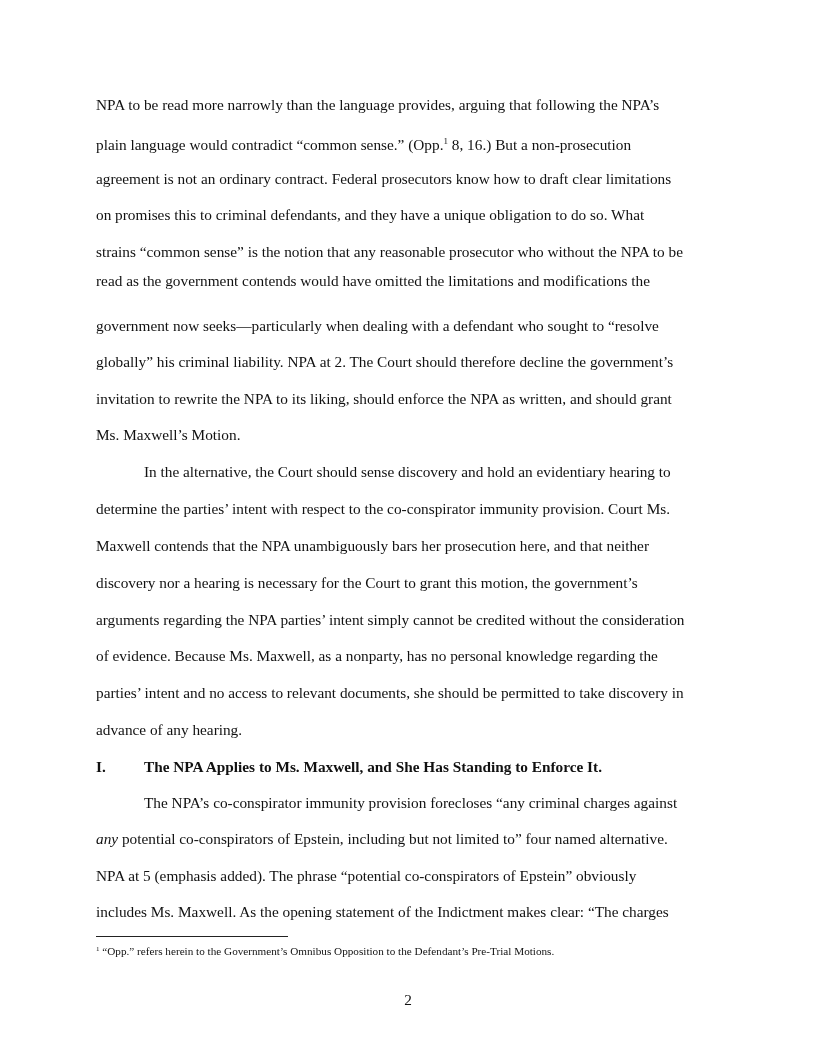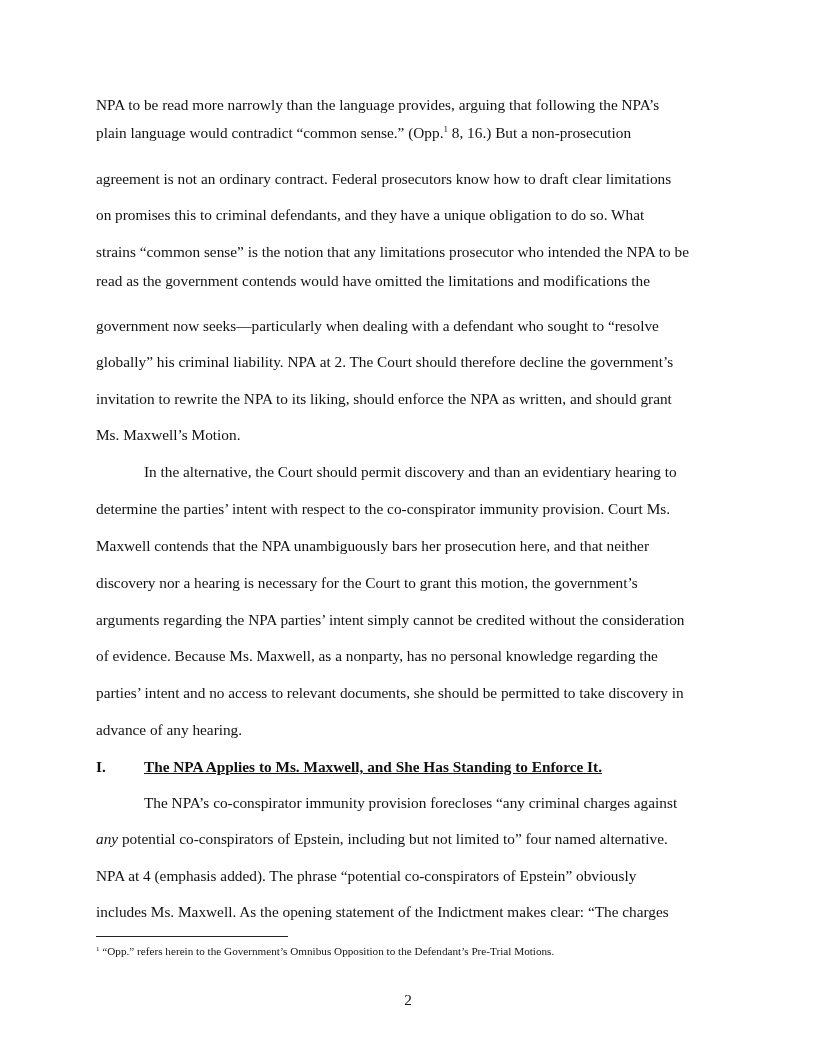--- a/index.html
+++ b/index.html
@@ -2,57 +2,57 @@
 <html><head>
 <meta charset="utf-8">
 <style>
   html, body { margin:0; padding:0; background:#ffffff; }
   body { width:816px; height:1056px; position:relative; overflow:hidden;
          font-family:"Liberation Serif", serif; color:#111; }
   .line { position:absolute; left:96px; font-size:15.3px; line-height:18px; white-space:nowrap; }
   .indent { left:144px; }
   .heading { font-weight:bold; }
   .heading .num { position:absolute; left:0; }
-  .heading .title { position:absolute; left:48px; text-decoration:underline; }
+  .heading .title { position:absolute; left:48px; }
   sup { font-size:9px; vertical-align:6px; line-height:0; }
   .rule { position:absolute; left:96px; top:936px; width:192px; height:1px; background:#222; }
   .fn { position:absolute; left:96px; top:945px; font-size:11.2px; white-space:nowrap; }
   .fn sup { font-size:7px; vertical-align:4px; }
   .pagenum { position:absolute; left:0; width:816px; top:991px; text-align:center; font-size:15.3px; }
 </style>
 </head>
 <body>
 
 <div>
   <div class="line" style="top:96px">NPA to be read more narrowly than the language provides, arguing that following the NPA’s</div>
-  <div class="line" style="top:124px"><span>plain language would contradict “common sense.”  (Opp.</span><sup>1</sup><span> 8, 16.)  But a non-prosecution</span></div>
+  <div class="line" style="top:136px"><span>plain language would contradict “common sense.”  (Opp.</span><sup>1</sup><span> 8, 16.)  But a non-prosecution</span></div>
   <div class="line" style="top:170px">agreement is not an ordinary contract.  Federal prosecutors know how to draft clear limitations</div>
   <div class="line" style="top:206px">on promises this to criminal defendants, and they have a unique obligation to do so.  What</div>
-  <div class="line" style="top:243px">strains “common sense” is the notion that any limitations prosecutor who intended the NPA to be</div>
+  <div class="line" style="top:243px">strains “common sense” is the notion that any reasonable prosecutor who without the NPA to be</div>
   <div class="line" style="top:272px">read as the government contends would have omitted the limitations and modifications the</div>
   <div class="line" style="top:317px">government now seeks—particularly when dealing with a defendant who sought to “resolve</div>
   <div class="line" style="top:353px">globally” his criminal liability.  NPA at 2.  The Court should therefore decline the government’s</div>
   <div class="line" style="top:390px">invitation to rewrite the NPA to its liking, should enforce the NPA as written, and should grant</div>
   <div class="line" style="top:426px">Ms. Maxwell’s Motion.</div>
-  <div class="line indent" style="top:463px">In the alternative, the Court should permit discovery and than an evidentiary hearing to</div>
+  <div class="line indent" style="top:463px">In the alternative, the Court should sense discovery and hold an evidentiary hearing to</div>
   <div class="line" style="top:500px">determine the parties’ intent with respect to the co-conspirator immunity provision.  Court Ms.</div>
   <div class="line" style="top:537px">Maxwell contends that the NPA unambiguously bars her prosecution here, and that neither</div>
   <div class="line" style="top:574px">discovery nor a hearing is necessary for the Court to grant this motion, the government’s</div>
   <div class="line" style="top:611px">arguments regarding the NPA parties’ intent simply cannot be credited without the consideration</div>
   <div class="line" style="top:647px">of evidence.  Because Ms. Maxwell, as a nonparty, has no personal knowledge regarding the</div>
   <div class="line" style="top:684px">parties’ intent and no access to relevant documents, she should be permitted to take discovery in</div>
   <div class="line" style="top:721px">advance of any hearing.</div>
 
   <div class="line heading" style="top:758px; width:640px;">
     <span class="num">I.</span>
     <span class="title">The NPA Applies to Ms. Maxwell, and She Has Standing to Enforce It.</span>
   </div>
 
   <div class="line indent" style="top:794px">The NPA’s co-conspirator immunity provision forecloses “any criminal charges against</div>
   <div class="line" style="top:830px"><i>any</i><span> potential co-conspirators of Epstein, including but not limited to” four named alternative.</span></div>
-  <div class="line" style="top:867px">NPA at 4 (emphasis added).  The phrase “potential co-conspirators of Epstein” obviously</div>
+  <div class="line" style="top:867px">NPA at 5 (emphasis added).  The phrase “potential co-conspirators of Epstein” obviously</div>
   <div class="line" style="top:903px">includes Ms. Maxwell.  As the opening statement of the Indictment makes clear:  “The charges</div>
 
   <div class="rule"></div>
   <div class="fn"><sup>1</sup><span> “Opp.” refers herein to the Government’s Omnibus Opposition to the Defendant’s Pre-Trial Motions.</span></div>
 
   <div class="pagenum">2</div>
 </div>
 
 </body></html>

